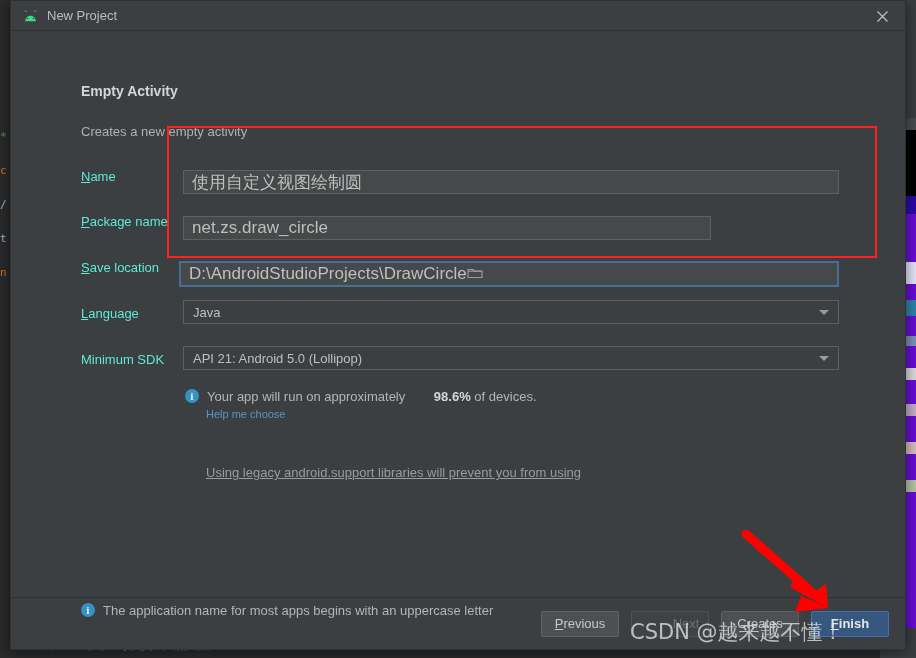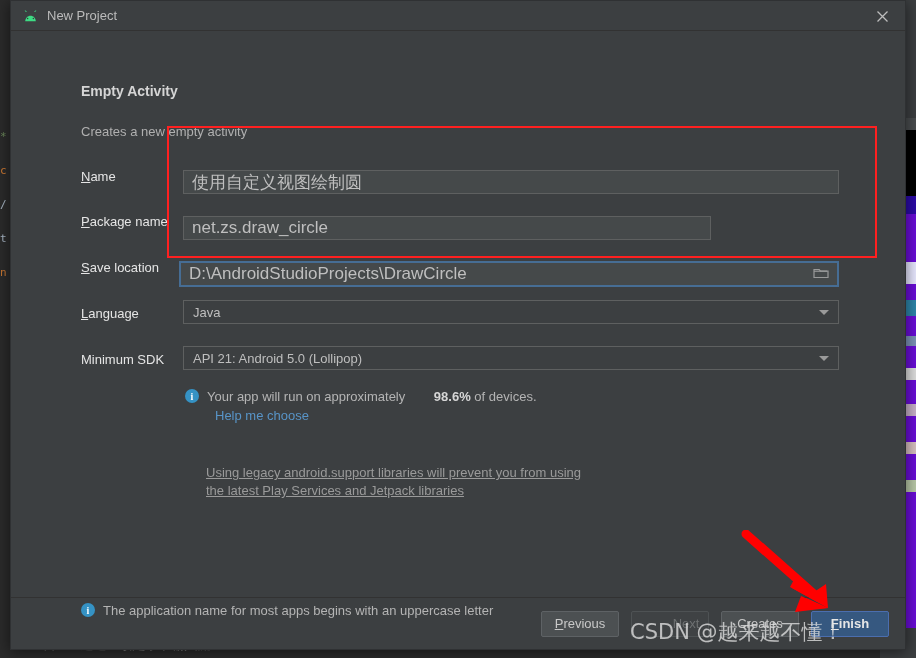--- a/index.html
+++ b/index.html
@@ -61,21 +61,21 @@
   .section-title {
     position: absolute; left: 70px; top: 52px;
     color: #d5d5d5; font-size: 14px; font-weight: bold;
   }
   .section-sub {
     position: absolute; left: 70px; top: 93px;
     color: #b0b0b0; font-size: 13px;
   }
 
   .field-label {
-    position: absolute; color: #e5e5e5; font-size: 13px;
+    position: absolute; color: #5eead4; font-size: 13px;
   }
   .field-label .mn { text-decoration: underline; }
 
   .txtbox {
     position: absolute;
     background: #45494a;
     border: 1px solid #5e6060;
     color: #bfbfbf; font-size: 17px;
     display: flex; align-items: center;
     padding: 0 8px;
@@ -108,21 +108,21 @@
   .info-icon {
     width: 14px; height: 14px; border-radius: 50%;
     background: #3592c4; color: #ffffff;
     font-size: 10px; font-weight: bold;
     display: flex; align-items: center; justify-content: center;
     font-family: "Liberation Serif", serif;
   }
   .info-row { position: absolute; display: flex; align-items: flex-start; gap: 8px; }
   .info-text { color: #b4b4b4; font-size: 13px; line-height: 15px; }
   .info-text b { color: #d6d6d6; margin-left: 25px; }
-  .link { position: absolute; color: #5894c7; font-size: 13px; margin-left: 9px; }
+  .link { position: absolute; color: #5894c7; font-size: 11px; }
 
   .checkbox-row { position: absolute; display: flex; align-items: center; gap: 9px; }
   .cbox { width: 13px; height: 13px; border: 1px solid #6b6f70; background: #3c3f41; }
   .cb-label { color: #bbbbbb; font-size: 13px; }
   .help-ico {
     width: 14px; height: 14px; border-radius: 50%;
     border: 1px solid #8a8a8a; color: #9a9a9a;
     font-size: 10px; display: flex; align-items: center; justify-content: center;
   }
   .cb-desc {
@@ -223,21 +223,21 @@
       <div class="txtbox" style="left:172px; top:131px; width:656px;">
         <span>使用自定义视图绘制圆</span>
       </div>
 
       <div class="field-label" style="left:70px; top:183px;"><span class="mn">P</span><span>ackage name</span></div>
       <div class="txtbox" style="left:172px; top:177px; width:528px;">
         <span>net.zs.draw_circle</span>
       </div>
 
       <div class="field-label" style="left:70px; top:229px;"><span class="mn">S</span><span>ave location</span></div>
-      <div class="txtbox focused" style="left:168px; top:222px; width:660px; justify-content:space-between;">
+      <div class="txtbox focused" style="left:168px; top:222px; width:660px; justify-content:flex-start;">
         <span>D:\AndroidStudioProjects\DrawCircle</span>
         <span class="folder-ico">
           <svg width="16" height="13" viewBox="0 0 16 13">
             <path d="M1 3.5h5.2l1.3 1.6H15v6.4H1z" fill="none" stroke="#b5b5b5" stroke-width="1.2"></path>
             <path d="M1 5.2h13" stroke="#b5b5b5" stroke-width="1.2"></path>
           </svg>
         </span>
       </div>
 
       <div class="field-label" style="left:70px; top:275px;"><span class="mn">L</span><span>anguage</span></div>
@@ -253,21 +253,20 @@
       </div>
 
       <div class="info-row" style="left:174px; top:358px; width:600px;">
         <span class="info-icon">i</span>
         <span class="info-text"><span>Your app will run on approximately </span><b>98.6%</b><span> of devices.</span></span>
       </div>
       <div class="link" style="left:195px; top:377px;">Help me choose</div>
 
       <div class="cb-desc" style="left:195px; top:433px;text-decoration:underline;">
         <span style="display: block;">Using legacy android.support libraries will prevent you from using</span>
-        <span style="display: block;">the latest Play Services and Jetpack libraries</span>
       </div>
 
       <div class="info-row" style="left:70px; top:572px; width:700px;">
         <span class="info-icon">i</span>
         <span class="info-text">The application name for most apps begins with an uppercase letter</span>
       </div>
 
     </div>
 
     <div class="footer">

